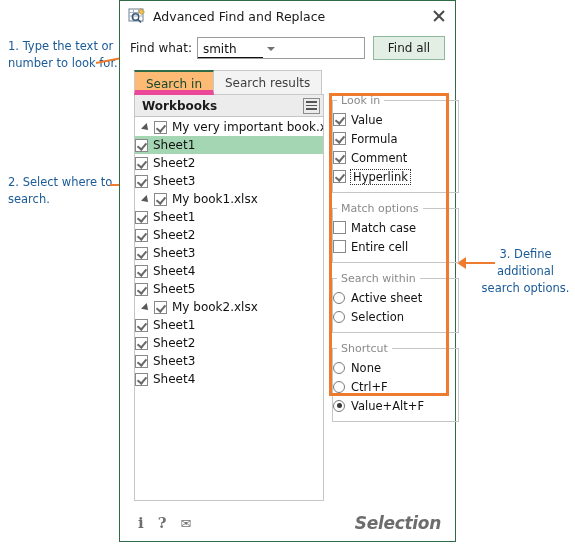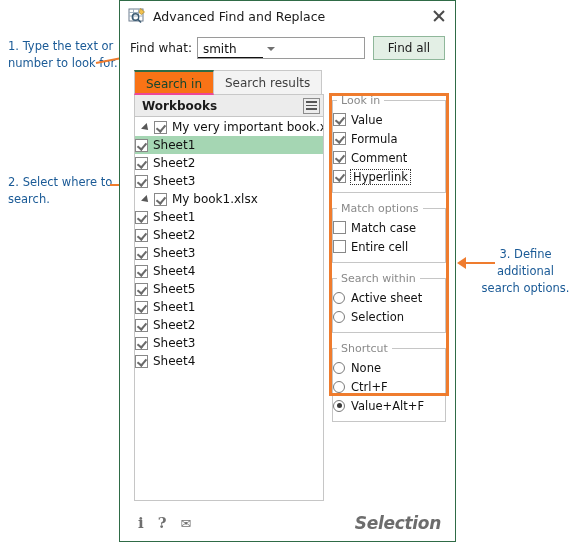--- a/index.html
+++ b/index.html
@@ -195,23 +195,23 @@
     padding: 5px 11px 5px 11px;
     border: 1px solid #c8c8c8;
     background: #f3f3f3;
     color: #3e3e3e;
     cursor: pointer;
     font-family: "DejaVu Sans", sans-serif;
     box-sizing: border-box;
     height: 25px;
   }
   .tab.active {
-    background: #f97316;
+    background: #fdba74;
     border-top: 2px solid #2f6b46;
-    border-bottom: 2px solid #ec4899;
+    border-bottom: 5px solid #ec4899;
     color: #15462c;
     position: relative;
   }
   .tab + .tab { margin-left: -1px; }
 
   
   .panel-wrap {
     display: flex;
     padding: 0 10px 0 14px;
     margin-top: -1px;
@@ -313,21 +313,21 @@
     width: 4px; height: 7px;
     border: solid #6a6a6a;
     border-width: 0 2px 2px 0;
     transform: rotate(40deg);
   }
   .tree-label { white-space: nowrap; }
 
   
   .opt-col {
     margin-left: 8px;
-    width: 114px;
+    width: 127px;
     flex: 0 0 auto;
     position: relative;
   }
   .orange-box {
     position: absolute;
     left: -3px; top: -1px;
     width: 120px;
     height: 303px;
     border: 3px solid #ef7c2e;
     box-sizing: border-box;
@@ -509,20 +509,25 @@
             <span class="tree-label">Sheet3</span>
           </div>
           <div class="tree-row level-sheet">
             <span class="cbox checked"></span>
             <span class="tree-label">Sheet4</span>
           </div>
           <div class="tree-row level-sheet">
             <span class="cbox checked"></span>
             <span class="tree-label">Sheet5</span>
           </div>
+          <div class="tree-row level-book">
+            <span class="expander"></span>
+            <span class="cbox checked"></span>
+            <span class="tree-label">My book2.xlsx</span>
+          </div>
           <div class="tree-row level-sheet">
             <span class="cbox checked"></span>
             <span class="tree-label">Sheet1</span>
           </div>
           <div class="tree-row level-sheet">
             <span class="cbox checked"></span>
             <span class="tree-label">Sheet2</span>
           </div>
           <div class="tree-row level-sheet">
             <span class="cbox checked"></span>

